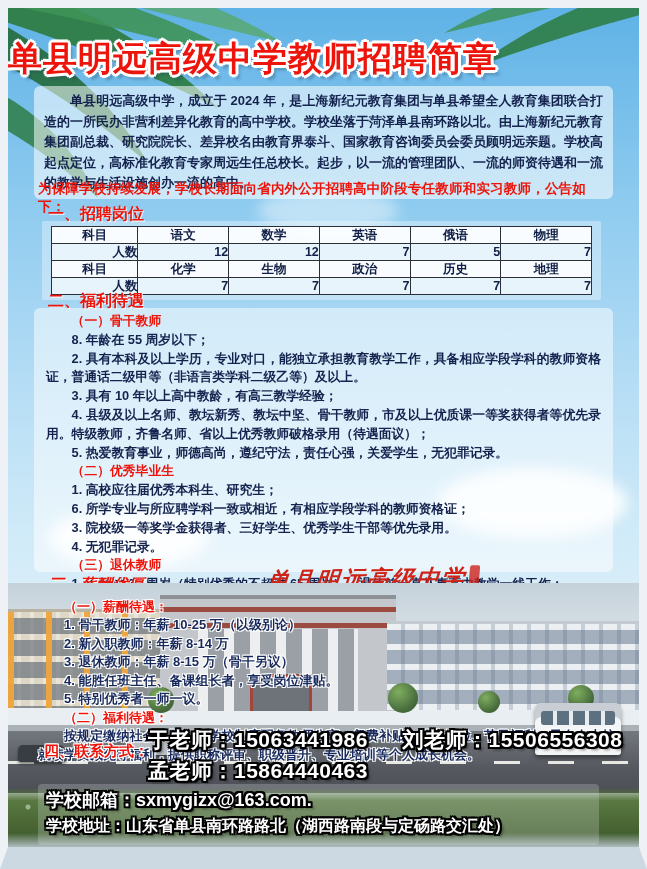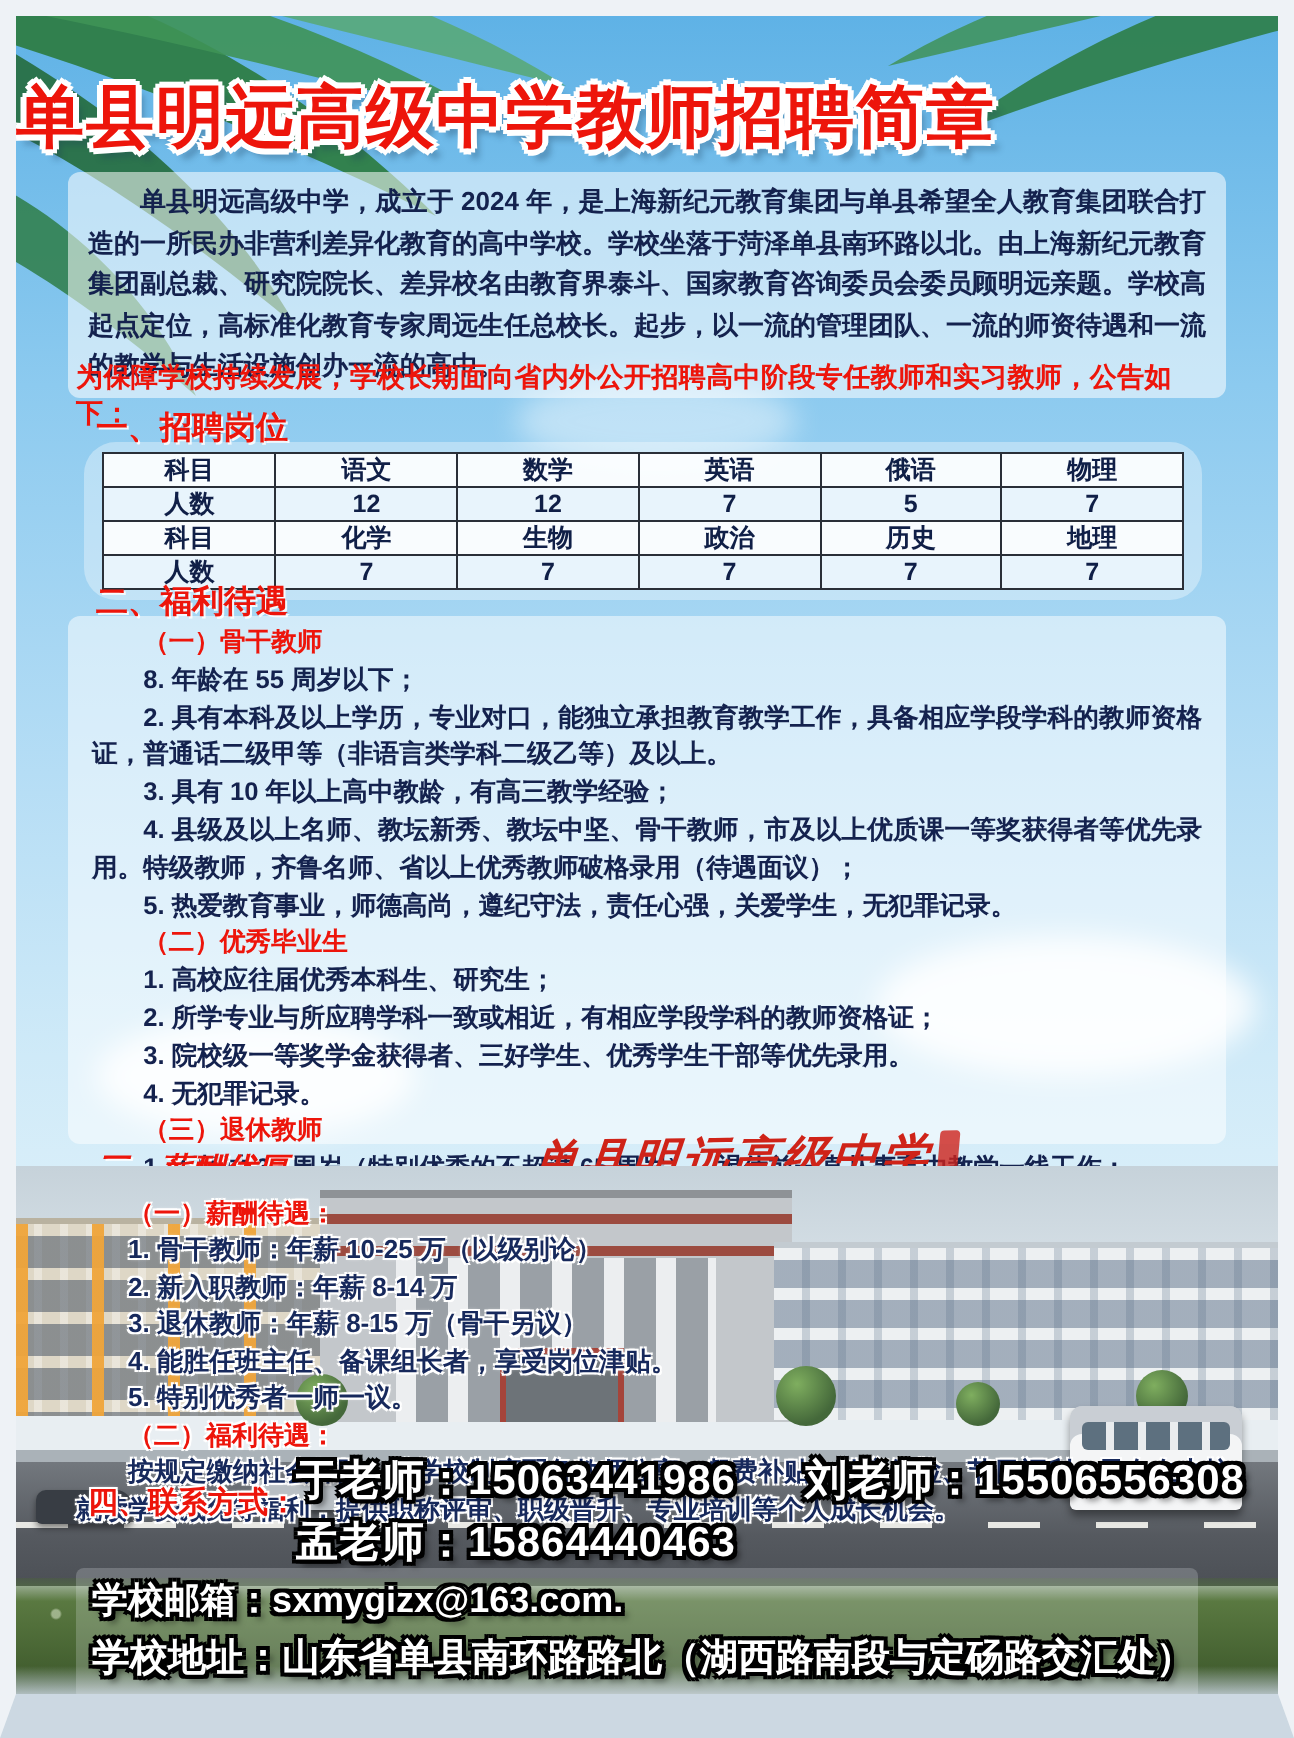--- a/index.html
+++ b/index.html
@@ -26,27 +26,27 @@
   .intro-panel{
     left:26px;right:26px;top:78px;background:rgba(255,255,255,.55);border-radius:6px;
     padding:5px 10px;box-sizing:border-box;color:#14224e;font-size:13px;font-weight:700;
     line-height:1.58;text-align:justify;text-indent:2em;
   }
   .notice{left:30px;right:26px;top:172px;color:#ed150b;font-weight:800;font-size:13.5px;letter-spacing:.2px;}
   .sec-heading{color:#ed150b;font-weight:900;font-size:16px;text-shadow:1px 1px 0 rgba(255,255,255,.85);}
   .h1{left:40px;top:196px;}
   .h2{left:40px;top:283px;}
   .h3{left:40px;top:567px;font-style:italic;}
-  .table-wrap{left:34px;right:38px;top:213px;background:rgba(255,255,255,.35);border-radius:16px;padding:5px 9px;box-sizing:border-box;}
+  .table-wrap{left:34px;right:38px;top:213px;background:rgba(255,255,255,.35);border-radius:2px;padding:5px 9px;box-sizing:border-box;}
   table.pos{width:100%;border-collapse:collapse;}
   table.pos td{
     border:1px solid #2a2f38;background:rgba(255,255,255,.9);
     font-size:12.5px;font-weight:800;color:#101f47;text-align:center;padding:0;height:16px;line-height:16px;
   }
-  table.pos tr.alt td{background:rgba(236,245,252,.92);}
+  table.pos tr.alt td{background:rgba(236,245,252,.92);text-align:right;}
   .req-panel{
     left:26px;right:26px;top:300px;height:264px;background:rgba(255,255,255,.5);border-radius:6px;
     padding:4px 12px;box-sizing:border-box;color:#14224e;font-size:12.8px;font-weight:700;line-height:1.47;text-align:justify;
   }
   .req-panel p{margin:0;text-indent:2em;}
   .grp-title{color:#ed150b;font-weight:900;}
   .calli{
     left:258px;top:556px;font-family:"DejaVu Serif",serif;font-style:italic;font-weight:700;
     color:#cf2318;font-size:23px;letter-spacing:2px;transform:skewX(-6deg) rotate(-1deg);white-space:nowrap;
   }
@@ -85,21 +85,21 @@
   .grass-fade{position:absolute;left:0;right:0;bottom:0;height:14px;background:linear-gradient(180deg,rgba(204,216,226,0),rgba(204,216,226,.8));}
   
   .salary{left:30px;right:24px;top:590px;color:#17295c;font-size:13px;font-weight:800;line-height:1.42;text-align:justify;}
   .salary p{margin:0;text-indent:2em;}
   .contact-label{left:36px;top:734px;font-size:15px;font-weight:900;color:#ed150b;}
   .phones{left:140px;top:718px;right:10px;display:grid;grid-template-columns:auto auto;column-gap:28px;row-gap:3px;
     color:#ffffff;font-size:21px;font-weight:900;letter-spacing:.5px;white-space:nowrap;}
   .addr-panel{left:30px;right:40px;top:776px;background:rgba(235,240,244,.22);border-radius:4px;padding:4px 8px 8px 8px;}
   .addr-line{color:#fff;font-weight:900;white-space:nowrap;}
   .email-line{font-size:18px;margin-bottom:4px;}
-  .address-line2{font-size:19px;}
+  .address-line2{font-size:16px;}
 </style>
 </head>
 <body>
 
 <div class="poster">
 
   <div class="cloud" style="left:430px;top:460px;width:190px;height:70px;"></div>
   <div class="cloud" style="left:40px;top:500px;width:160px;height:60px;"></div>
   <div class="cloud" style="left:250px;top:180px;width:140px;height:45px;opacity:.5;"></div>
 
@@ -164,21 +164,21 @@
   <div class="layer sec-heading h2">二、福利待遇</div>
   <div class="layer req-panel">
     <p class="grp-title">（一）骨干教师</p>
     <p>8. 年龄在 55 周岁以下；</p>
     <p>2. 具有本科及以上学历，专业对口，能独立承担教育教学工作，具备相应学段学科的教师资格证，普通话二级甲等（非语言类学科二级乙等）及以上。</p>
     <p>3. 具有 10 年以上高中教龄，有高三教学经验；</p>
     <p>4. 县级及以上名师、教坛新秀、教坛中坚、骨干教师，市及以上优质课一等奖获得者等优先录用。特级教师，齐鲁名师、省以上优秀教师破格录用（待遇面议）；</p>
     <p>5. 热爱教育事业，师德高尚，遵纪守法，责任心强，关爱学生，无犯罪记录。</p>
     <p class="grp-title">（二）优秀毕业生</p>
     <p>1. 高校应往届优秀本科生、研究生；</p>
-    <p>2. 所学专业与所应聘学科一致或相近，有相应学段学科的教师资格证；</p>
+    <p>6. 所学专业与所应聘学科一致或相近，有相应学段学科的教师资格证；</p>
     <p>3. 院校级一等奖学金获得者、三好学生、优秀学生干部等优先录用。</p>
     <p>4. 无犯罪记录。</p>
     <p class="grp-title">（三）退休教师</p>
     <p>1. 不超过 62 周岁（特别优秀的不超过 65 周岁），退休前一直从事高中教学一线工作：</p>
     <p>2. 身体健康，无重大急慢性疾病，无不良嗜好。</p>
     <p>3. 具有良好的职业道德，遵守学校工作安排和纪律要求，能够以身作则，指导年轻教师提升业务能力和职业观念。</p>
     <p>4. 无犯罪记录。</p>
   </div>
 
   <div class="layer sec-heading h3">三、薪酬优厚</div>

